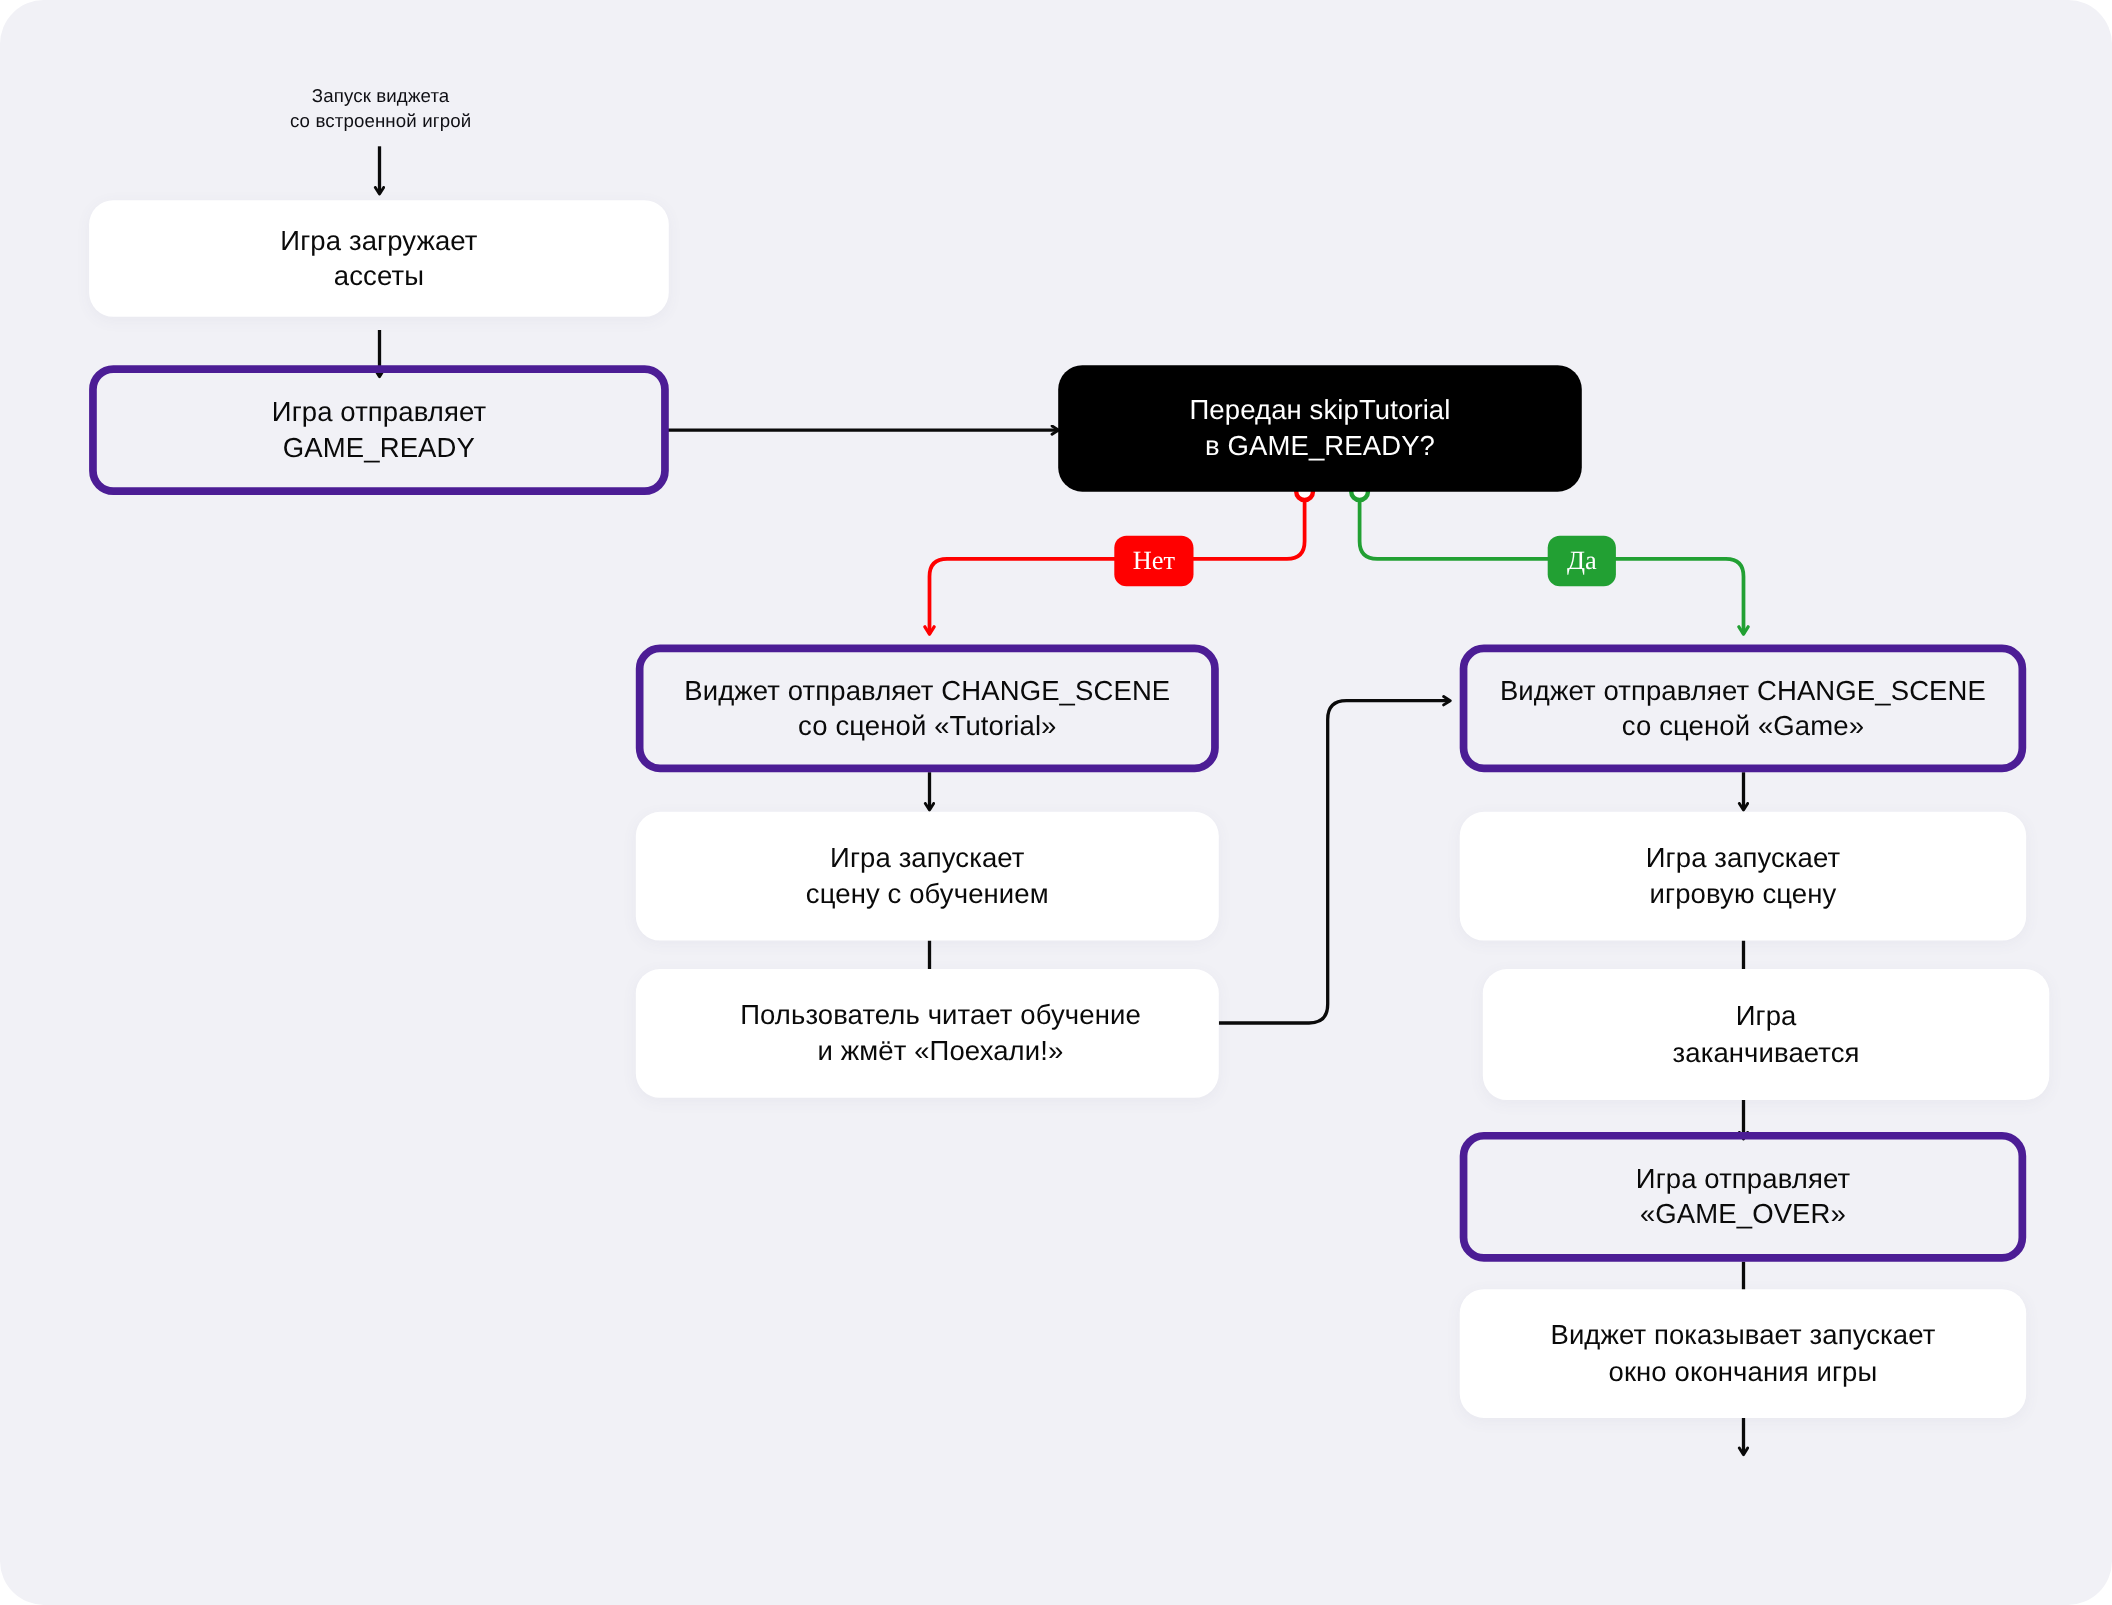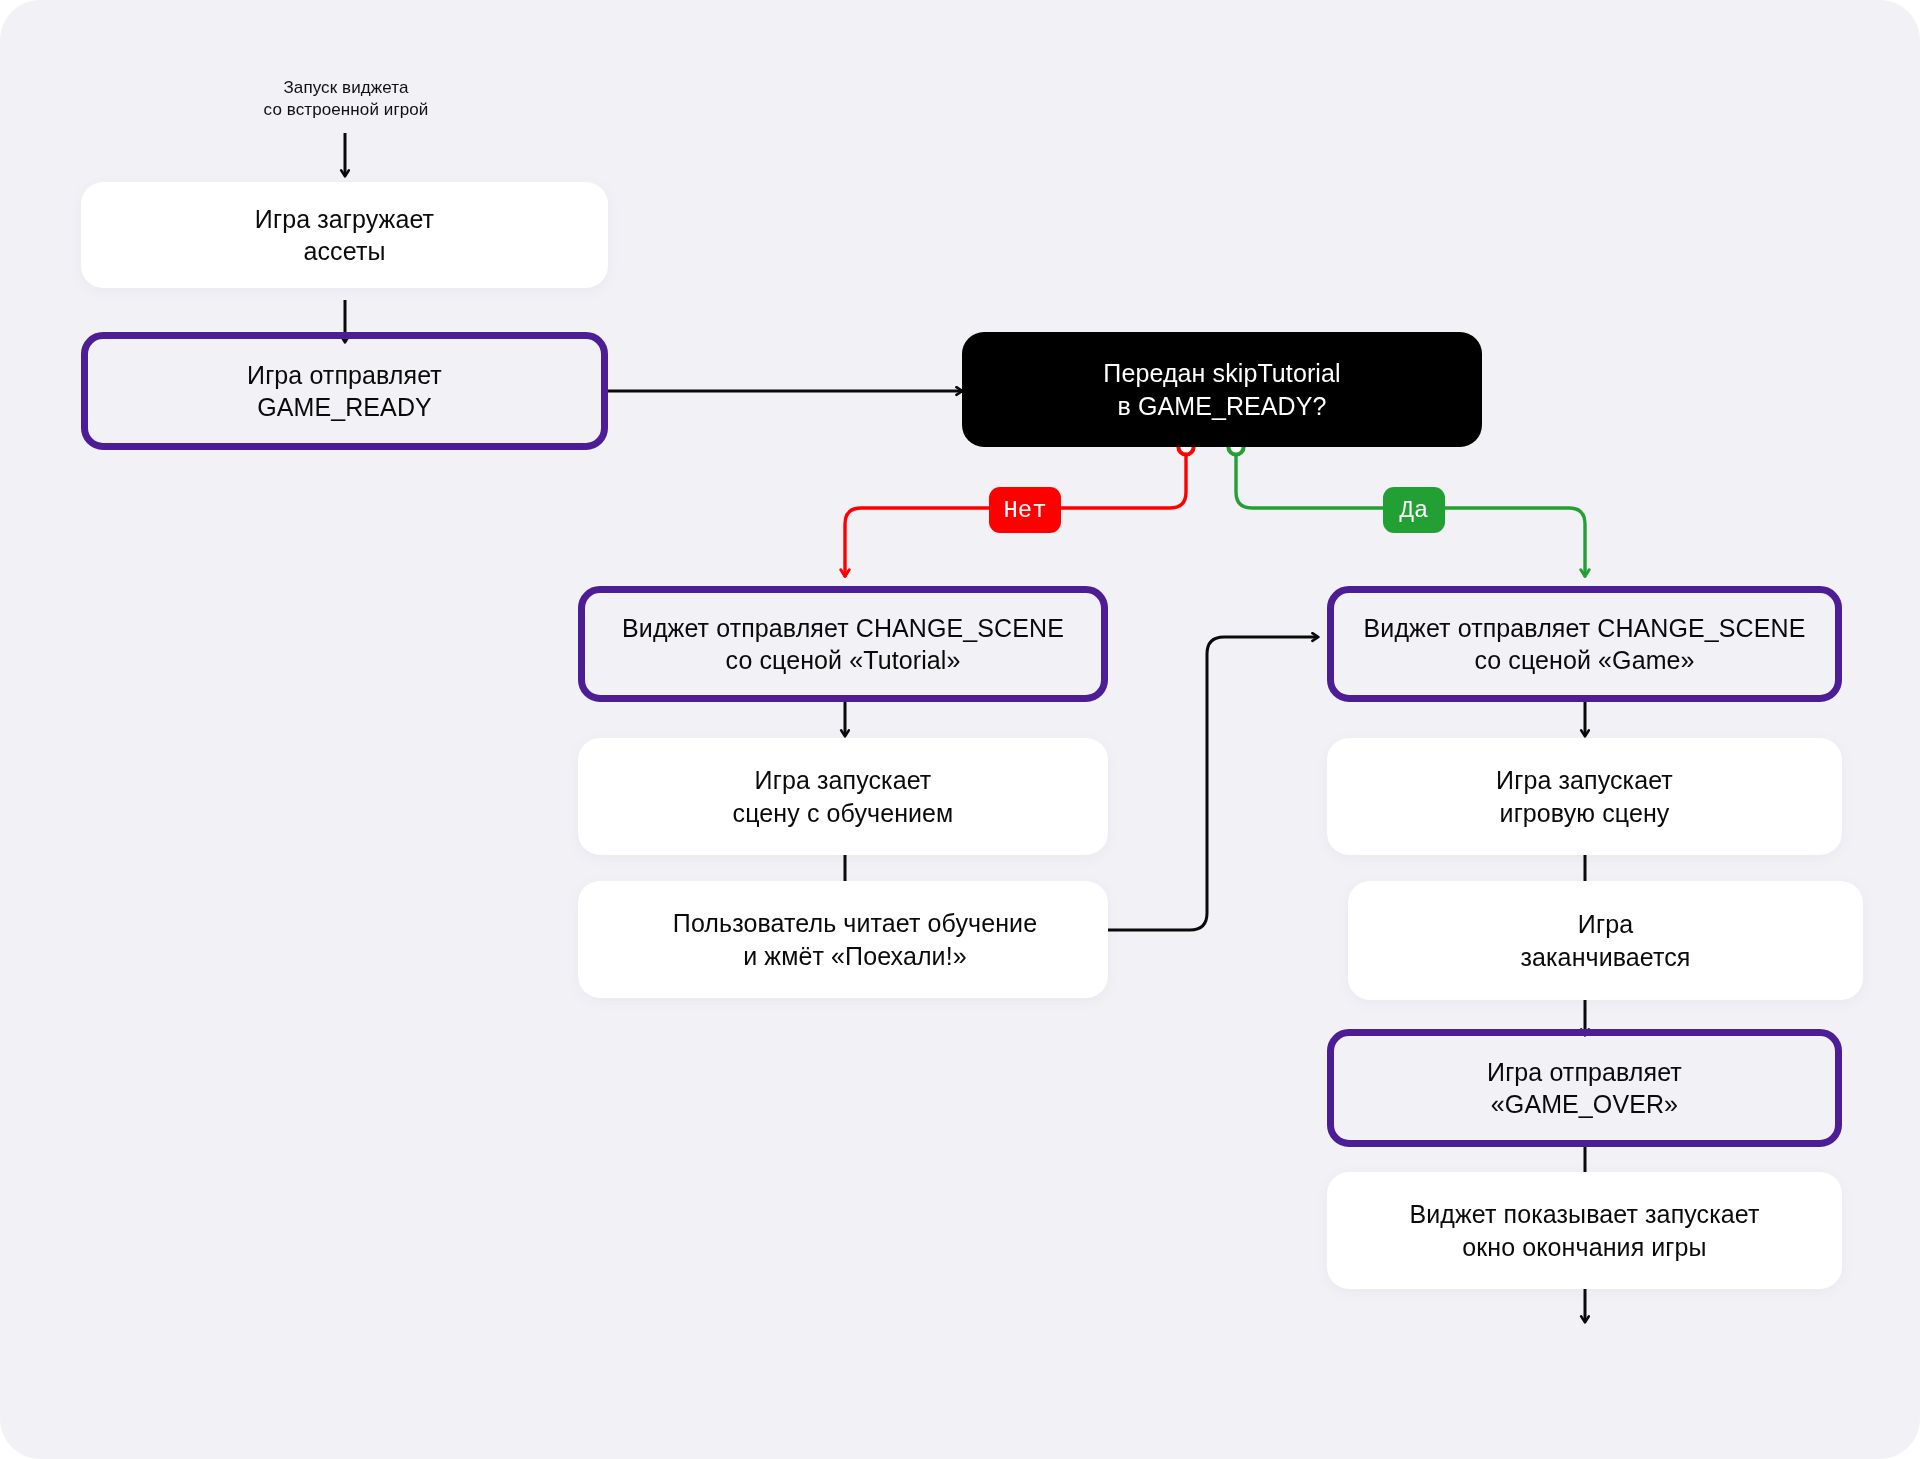--- a/index.html
+++ b/index.html
@@ -66,21 +66,22 @@
   
   .pill {
     position: absolute;
     box-sizing: border-box;
     display: flex;
     align-items: center;
     justify-content: center;
     color: #ffffff;
     font-size: 24px;
     border-radius: 11px;
-    font-family: Liberation Mono, monospace;
+    font-family: Liberation Serif, serif;
+    margin-left: 24px;
   }
   .pill.no  { background: #ff0000; }
   .pill.yes { background: #22a033; }
 </style>
 </head>
 <body>
 
 <div id="canvas">
 
   <svg id="wires" viewBox="0 0 1920 1459" xmlns="http://www.w3.org/2000/svg">
@@ -146,21 +147,21 @@
     </span>
   </div>
 
   <div class="node outline" style="left:81px; top:332px; width:527px; height:118px;">
     <span class="txt">
       <span>Игра отправляет</span><br>
       <span>GAME_READY</span>
     </span>
   </div>
 
-  <div class="node decision" style="left:962px; top:332px; width:520px; height:115px;">
+  <div class="node decision" style="left:962px; top:332px; width:476px; height:115px;">
     <span class="txt">
       <span>Передан skipTutorial</span><br>
       <span>в GAME_READY?</span>
     </span>
   </div>
 
   <div class="pill no" style="left:989px; top:487px; width:72px; height:46px;">
     <span>Нет</span>
   </div>
 

